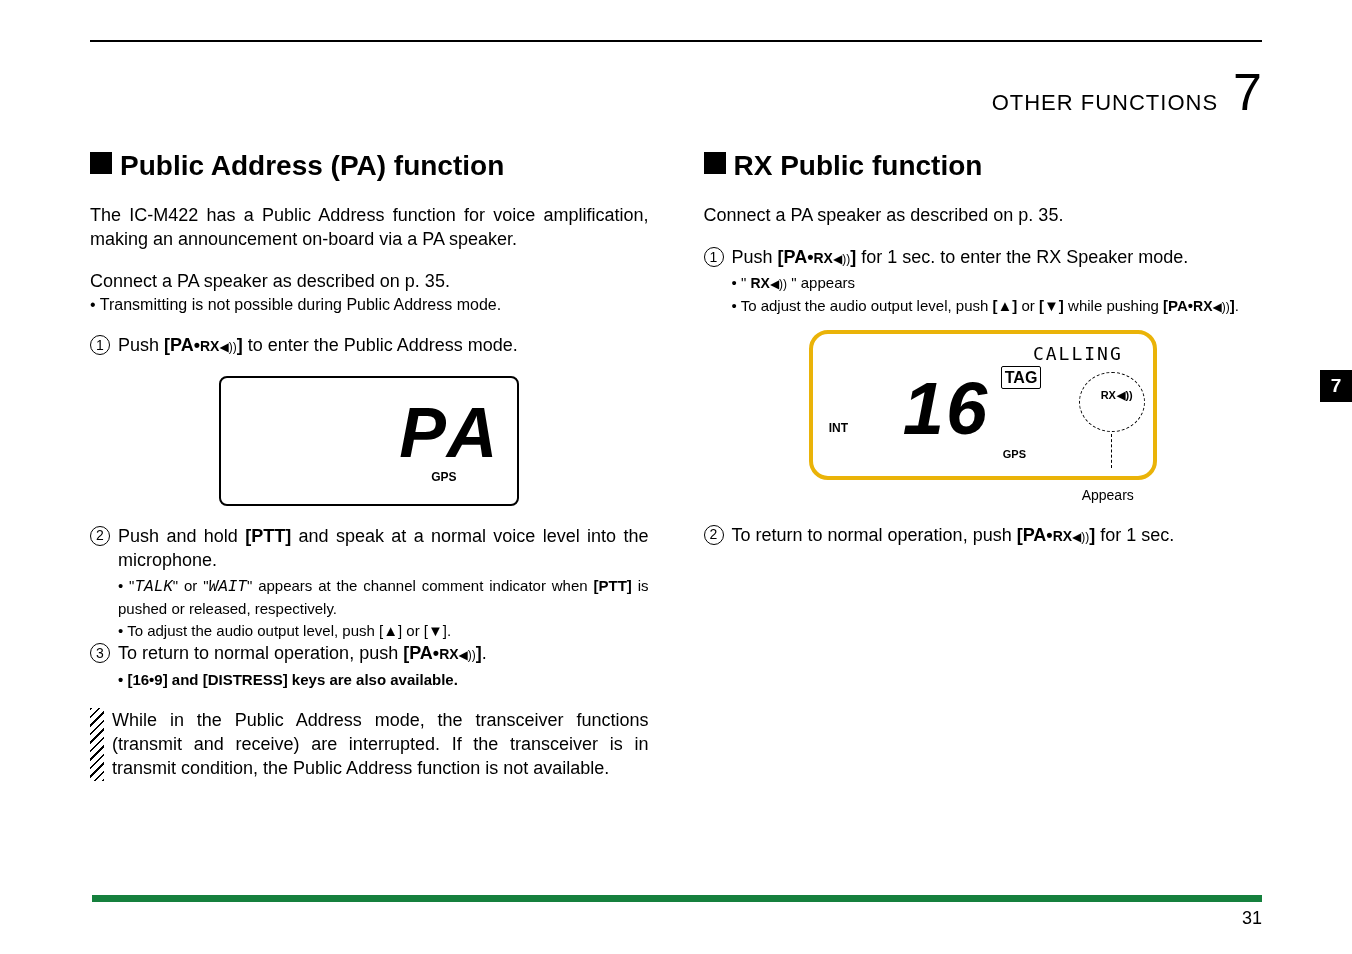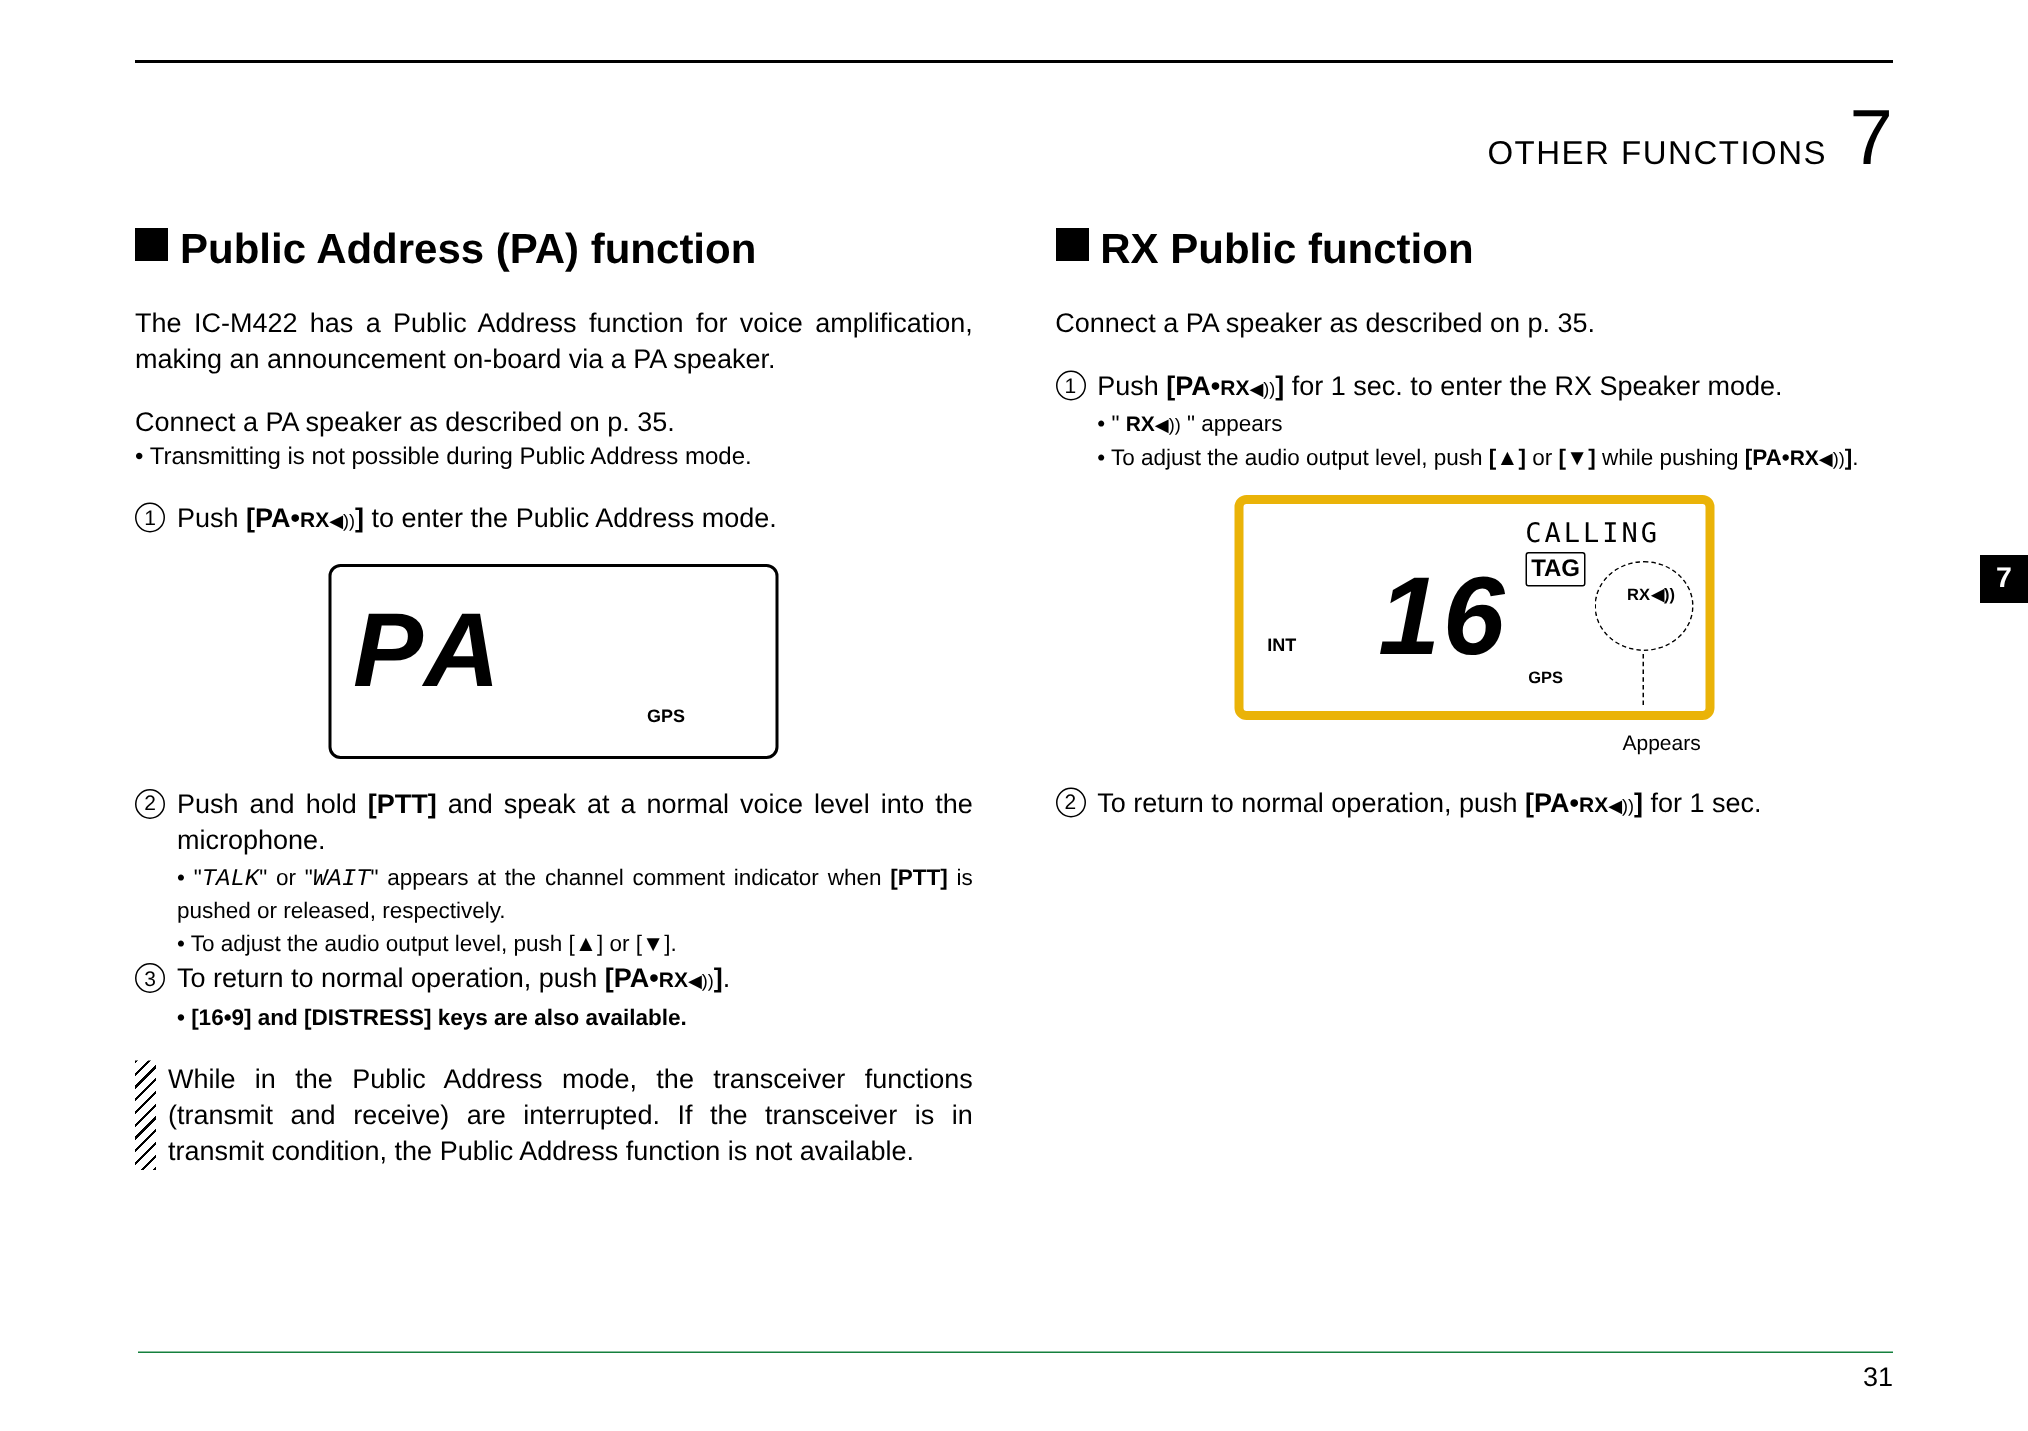--- a/index.html
+++ b/index.html
@@ -88,34 +88,34 @@
     .lcd-box {
       width: 300px;
       height: 130px;
       border: 2px solid #000;
       border-radius: 8px;
       margin: 18px auto 18px auto;
       padding: 10px 14px;
       position: relative;
     }
     .lcd-box2 {
-      width: 320px;
+      width: 348px;
       height: 150px;
-      border: 6px solid #eab308;
-      border-radius: 8px;
+      border: 4px solid #eab308;
+      border-radius: 19px;
       margin: 14px auto 6px auto;
       padding: 10px 14px;
       position: relative;
     }
     .pa-lcd {
       font-family: "Arial Black", sans-serif;
       font-size: 70px;
       font-weight: 900;
       letter-spacing: 6px;
-      text-align: left;
+      text-align: right;
       margin-top: -2px;
       font-style: italic;
     }
     .channel-num {
       font-family: "Arial Black", sans-serif;
       font-size: 74px;
       font-weight: 900;
       text-align: center;
       line-height: 0.95;
       position: absolute;
@@ -229,21 +229,21 @@
       font-weight: bold;
       display: flex;
       align-items: center;
       justify-content: center;
     }
     .page-num {
       position: absolute;
       right: 90px;
       bottom: 25px;
       font-size: 18px;
-      border-top: 1px solid #15803d;
+      border-top: 7px solid #15803d;
       padding-top: 6px;
       width: 1170px;
       text-align: right;
     }
     .seg-font {
       font-family: "Courier New", monospace;
       font-size: 16px;
       letter-spacing: 0;
       font-style: italic;
     }

